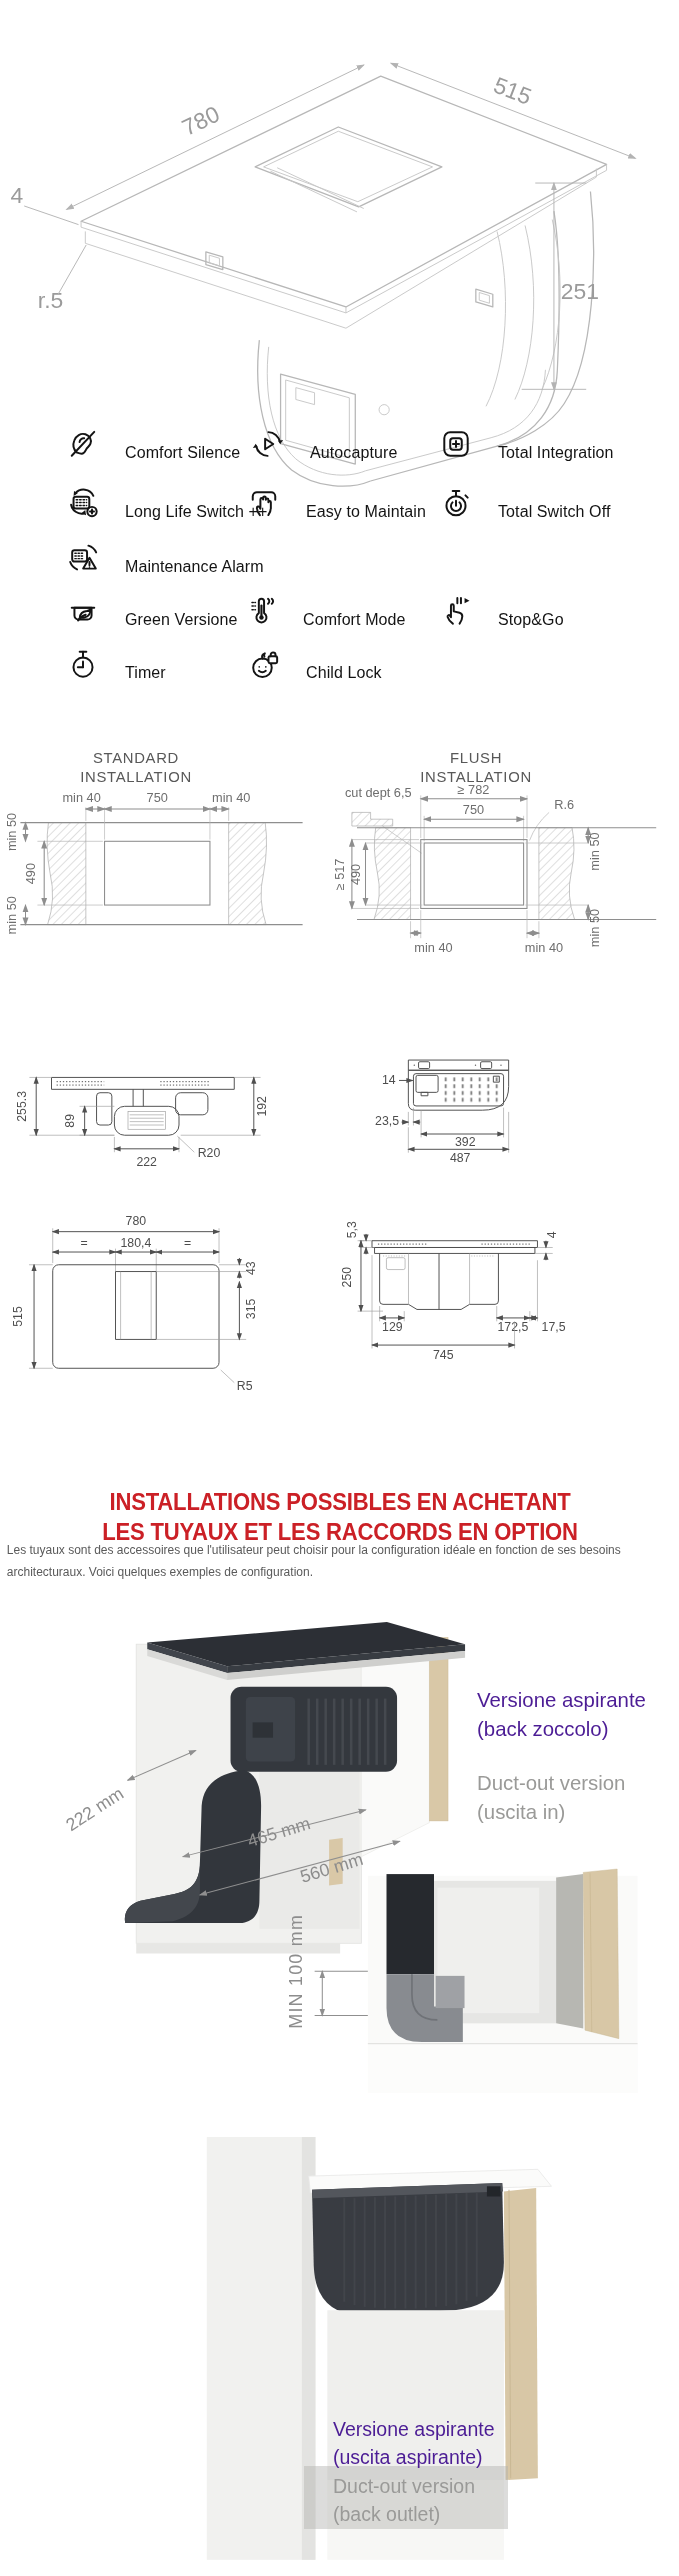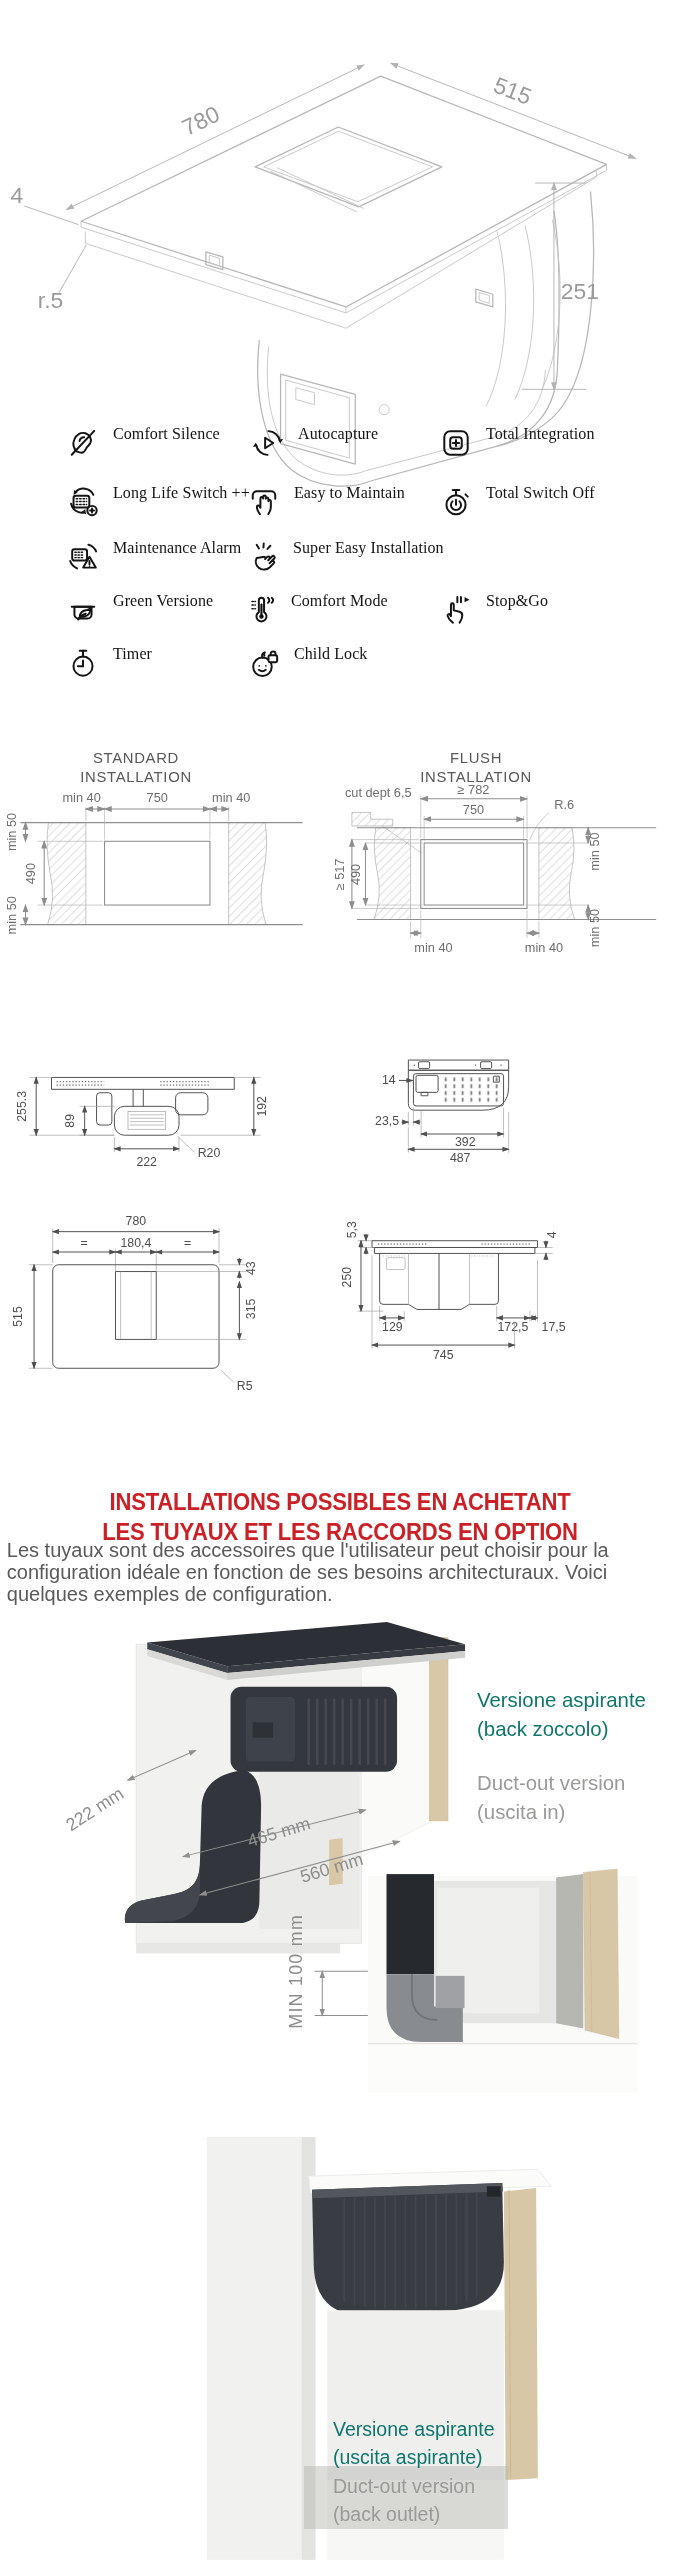--- a/index.html
+++ b/index.html
@@ -23,31 +23,31 @@
   .hatchfill{stroke:#9f9f9f;stroke-width:.7;}
 
   
   .ln-dw{stroke:#4f4f4f;fill:none;stroke-width:1.15;stroke-linejoin:round;}
   .ln-dwx{stroke:#9c9c9c;fill:none;stroke-width:.75;}
   .t-dw{fill:#4d4d4d;font-size:14.5px;}
 
   
   .fi{stroke:#141414;fill:none;stroke-width:2.2;stroke-linecap:round;stroke-linejoin:round;}
   .fi .fill{fill:#141414;stroke:none;}
-  .feat{position:absolute;display:flex;align-items:flex-start;gap:12px;height:37px;font-family:Liberation Serif, serif;}
+  .feat{position:absolute;display:flex;align-items:flex-end;gap:24px;height:37px;}
   .feat .lbl{font-size:16px;font-weight:500;color:#141414;letter-spacing:0.1px;white-space:nowrap;}
 
   .red-title{position:absolute;left:0;top:1487px;width:680px;text-align:center;
              color:#cb2026;font-size:23px;font-weight:700;line-height:30px;
              letter-spacing:-0.2px;transform:scaleX(.96);}
-  .body-par{position:absolute;left:6.8px;top:1539px;width:661px;font-size:20px;
+  .body-par{position:absolute;left:6.8px;top:1539px;width:661px;font-size:12px;
             color:#5a5a5a;line-height:22px;}
 
   .cap{position:absolute;font-size:20.4px;line-height:29px;white-space:nowrap;}
-  .cap-dark{color:#0f766e;}
+  .cap-dark{color:#4c1d95;}
   .cap-gray{color:#9a9a98;}
   .cap-sm{font-size:19.5px;line-height:28px;}
   .gray-box{position:absolute;left:304px;top:2466px;width:204px;height:63px;
             background:rgba(178,178,175,.45);}
   .t-ph{fill:#8d8d8d;font-size:21px;}
   .ln-ph{stroke:#8f8f8f;fill:none;stroke-width:1.2;}
 </style>
 </head>
 <body>
 
@@ -175,27 +175,20 @@
       <line x1="11" y1="14.7" x2="21.5" y2="14.7" stroke-dasharray="1.5 2" stroke-width="1.6"></line>
       <line x1="11" y1="17.7" x2="21.5" y2="17.7" stroke-dasharray="1.5 2" stroke-width="1.6"></line>
       <line x1="11" y1="20.7" x2="21.5" y2="20.7" stroke-dasharray="1.5 2" stroke-width="1.6"></line>
       <path d="M27.2 19.8l7 12h-14z"></path>
       <line x1="27.2" y1="24.5" x2="27.2" y2="28"></line>
         <circle class="fill" cx="27.2" cy="30.1" r="0.9"></circle>
       <path d="M5.8 24.5a13.8 13.8 0 0 0 7.6 8.2"></path>
       <path d="M34.6 13.8A13.8 13.8 0 0 0 26 6.3"></path>
     </svg>
     <span class="lbl">Maintenance Alarm</span>
-  </div>
-  <div class="feat" style="left:245px;top:539px">
-    <svg class="fi" width="36" height="36" viewBox="0 0 40 40">
-      <path d="M15.5 10.5L13 6.5M20.5 9.5l.3-4.5M25 11l3.2-3.5"></path>
-      <path d="M13 21c-1.8 3.8-1 8.4 2.2 11a9.5 9.5 0 0 0 12.4-.6l4.3-4.3c1.6-1.6-.8-4-2.4-2.4l-2.2 2.2 5.2-5.2c1.6-1.6-.8-4-2.4-2.4l-4.3 4.3 1.3-1.3c1.6-1.6-.8-4-2.4-2.4l-2.4 2.4c1.2-1.4-.7-3.3-2.2-2.3z"></path>
-    </svg>
-    <span class="lbl">Super Easy Installation</span>
   </div>
 
   <div class="feat" style="left:65px;top:592px">
     <svg class="fi" width="36" height="36" viewBox="0 0 40 40">
       <line x1="7.5" y1="16.5" x2="32.5" y2="16.5"></line>
       <path d="M10.5 16.5h19v8.5a4.5 4.5 0 0 1-4.5 4.5h-10a4.5 4.5 0 0 1-4.5-4.5z"></path>
       <path d="M16.5 27.2c.3-4.4 3-6.7 7.7-7.3 1.9-.3 3.2-1.1 4-2.5.4 5.5-1.6 8.9-6.6 9.9-1.9.4-3.7.3-5.1-.1z"></path>
       <path d="M14.5 30.5c2-3.2 4.8-5.3 8.5-6.4"></path>
     </svg>
     <span class="lbl">Green Versione</span>

